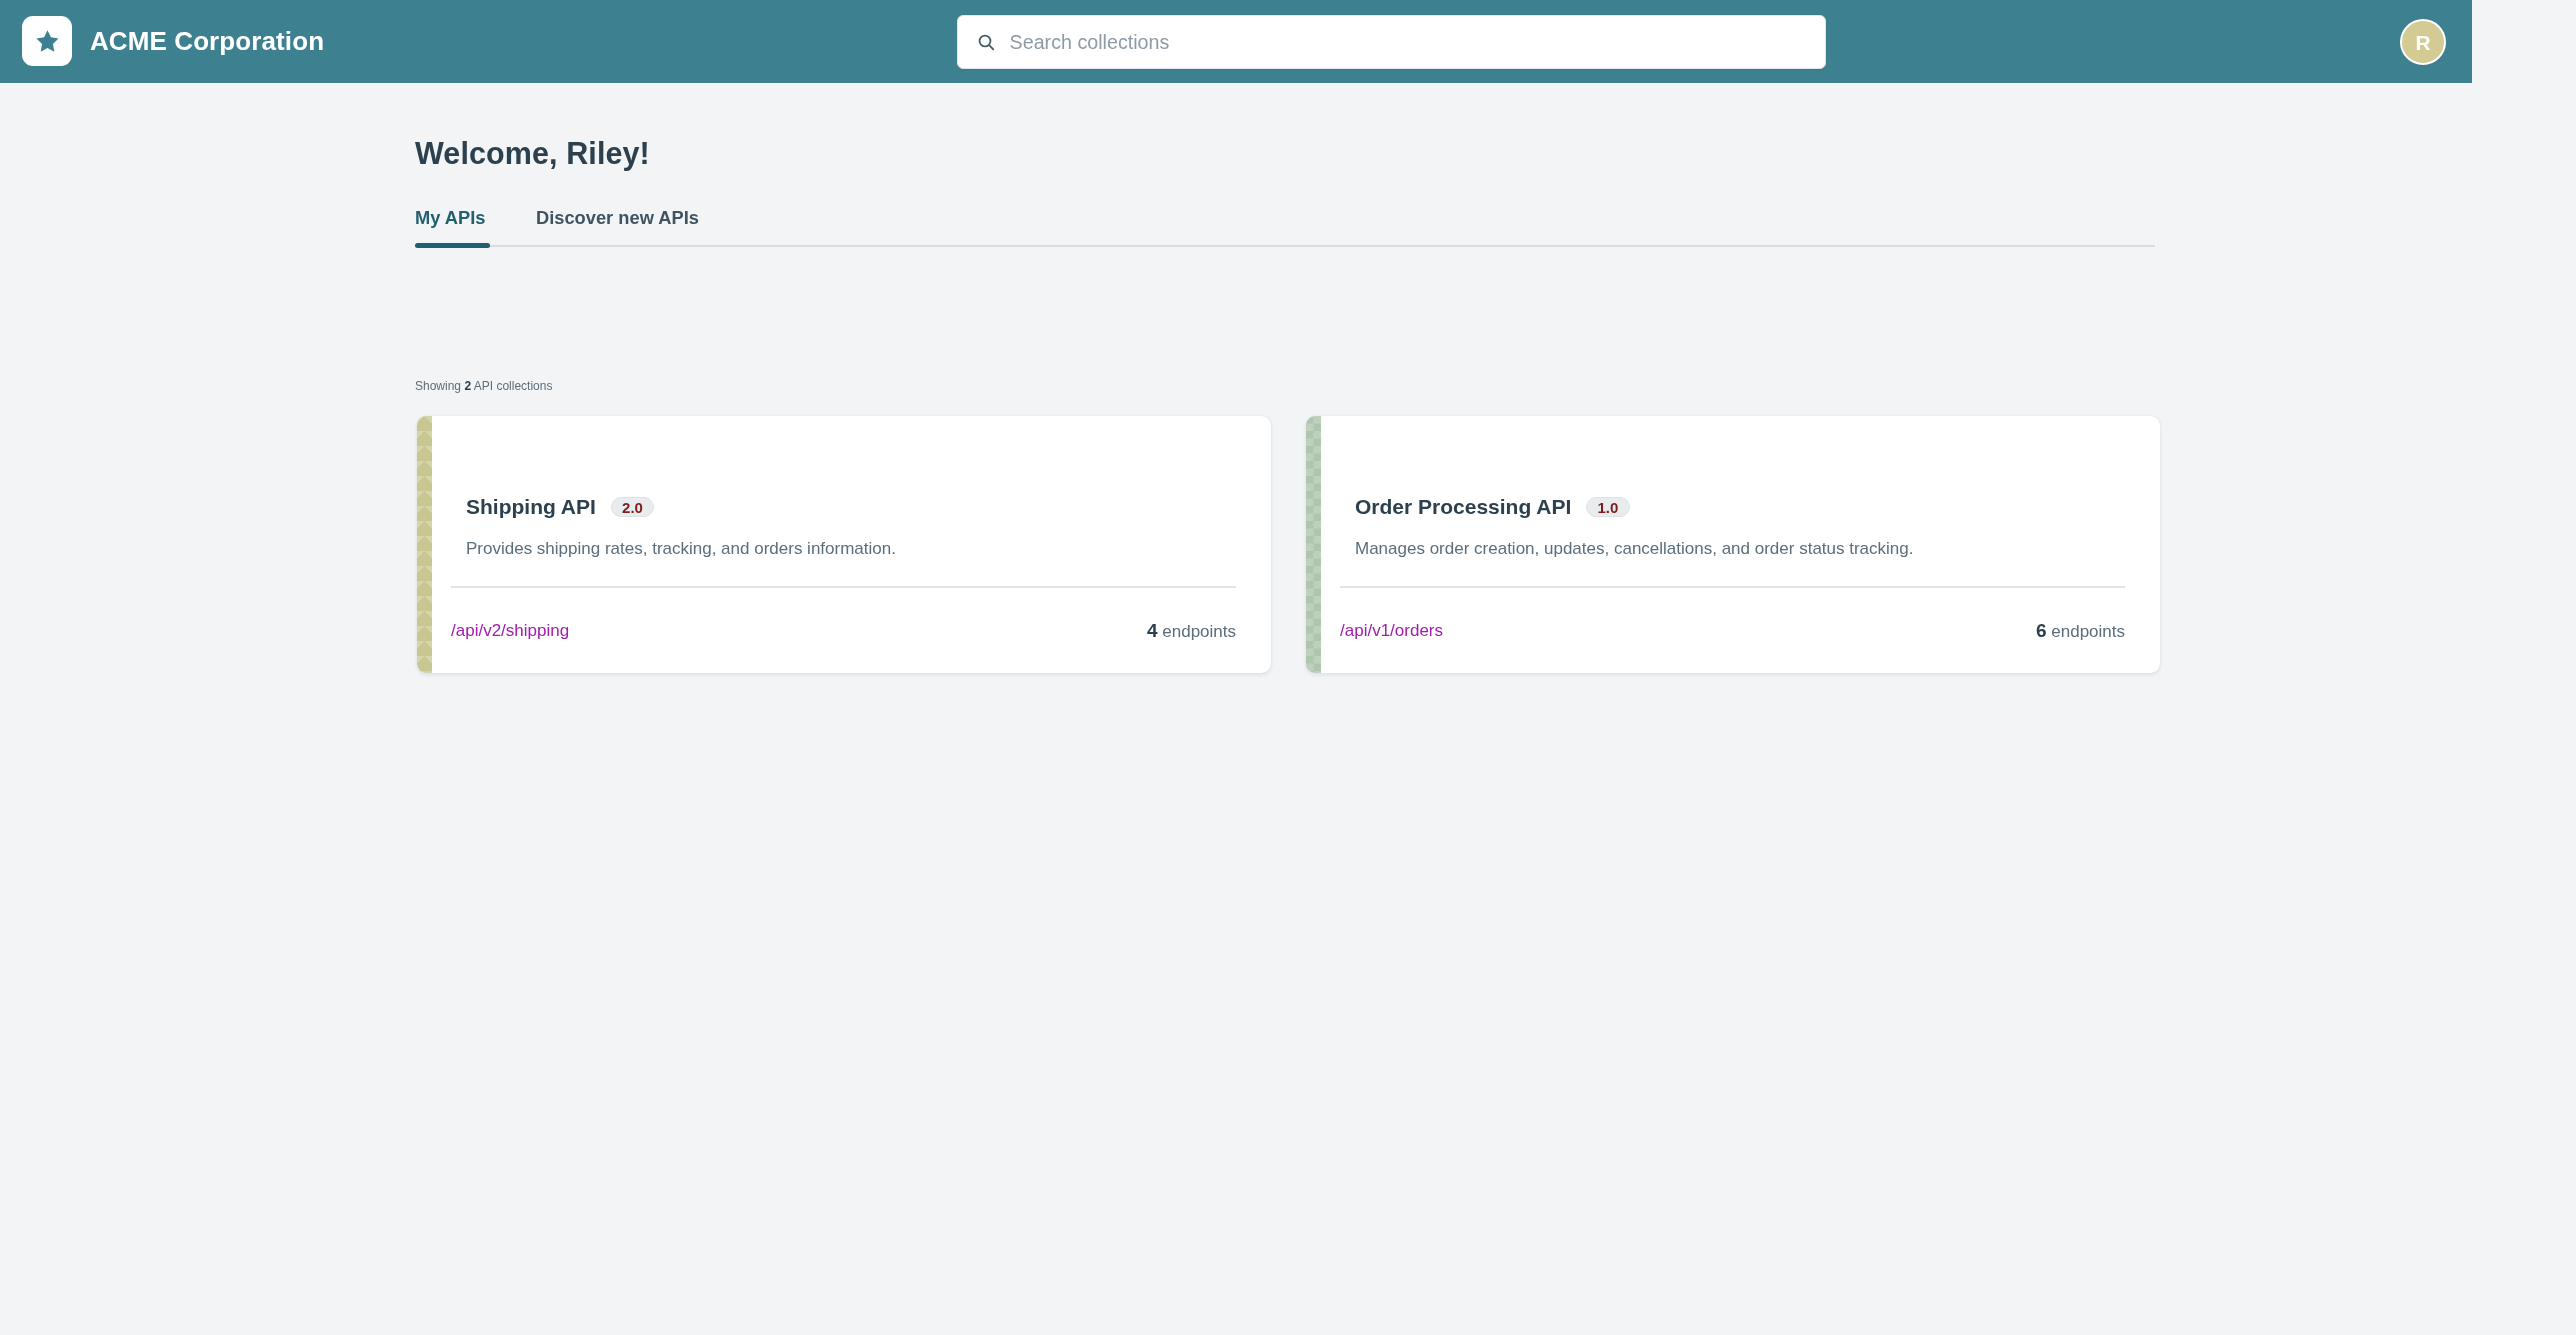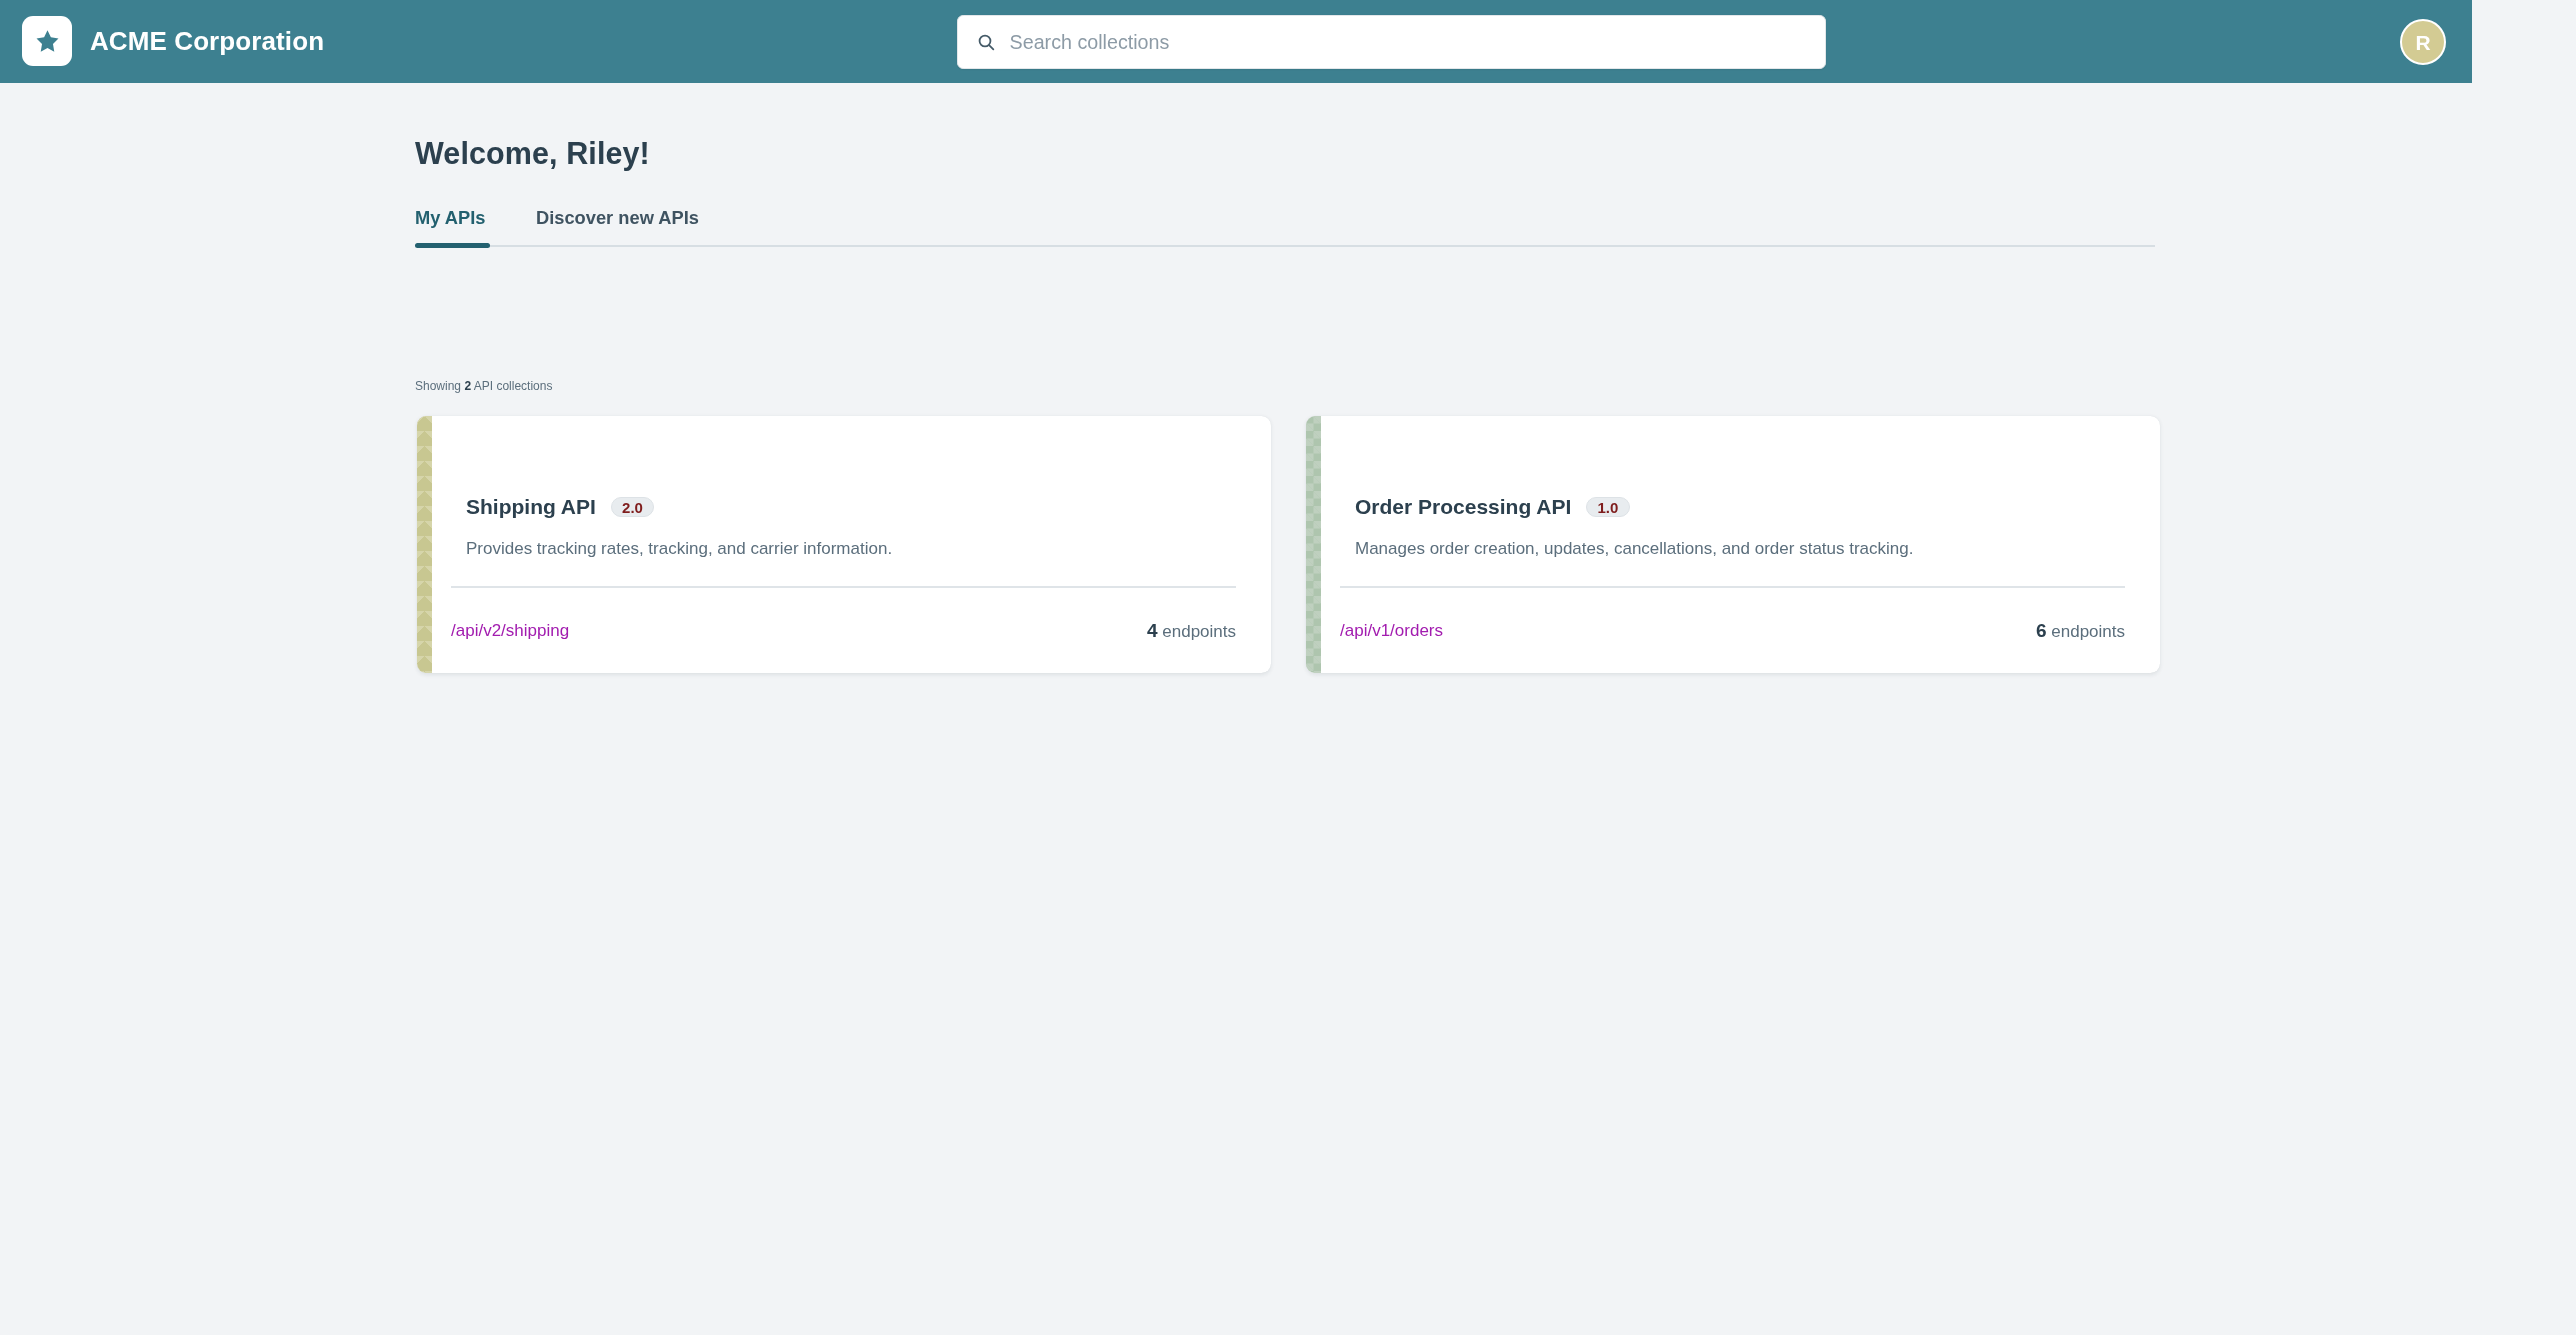--- a/index.html
+++ b/index.html
@@ -335,21 +335,21 @@
 
   <div id="cards">
 
     <div class="api-card">
       <div class="accent-bar accent-chevron"></div>
       <div class="card-body">
         <div class="card-head">
           <span class="card-title">Shipping API</span>
           <span class="version-badge">2.0</span>
         </div>
-        <div class="card-desc">Provides tracking rates, tracking, and carrier information.</div>
+        <div class="card-desc">Provides shipping rates, tracking, and orders information.</div>
       </div>
       <div class="card-divider"></div>
       <div class="card-footer">
         <span class="card-path">/api/v2/shipping</span>
         <span class="card-endpoints">
           <b>4</b>
           <span>endpoints</span>
         </span>
       </div>
     </div>

